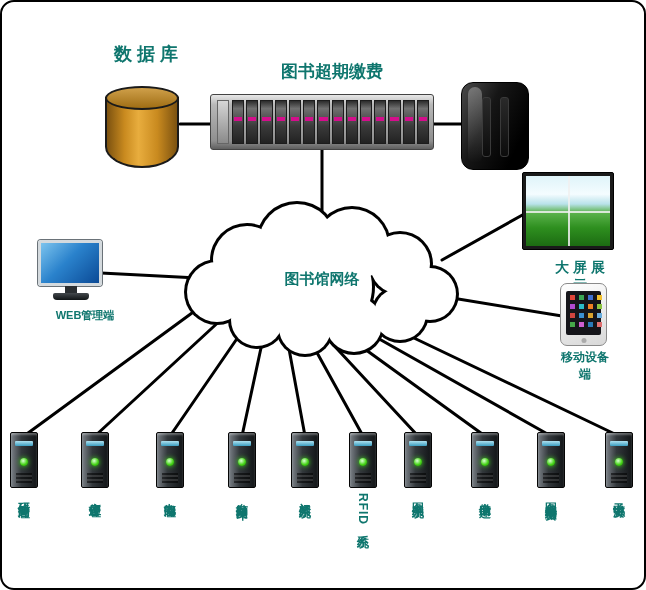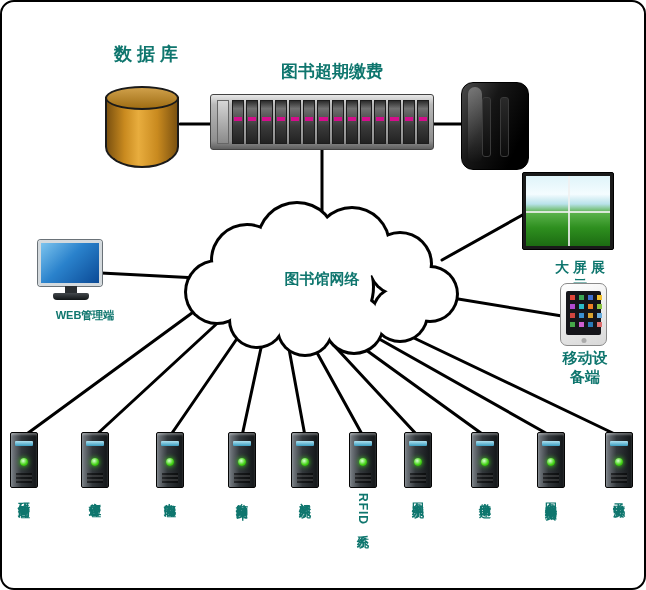--- a/index.html
+++ b/index.html
@@ -228,21 +228,21 @@
     </div>
   </div>
   <div class="lbl center" style="left:578px; top:257px; font-size:14px;">大 屏 展 示</div>
 
   <div class="tablet">
     <div class="tab-screen">
       <div class="tab-apps"></div>
     </div>
     <div class="tab-home"></div>
   </div>
-  <div class="lbl center" style="left:583px; top:347px; font-size:15px;">移动设备端</div>
+  <div class="lbl center" style="left:583px; top:347px; font-size:12px;">移动设备端</div>
 
   <div class="terminal" style="left:7px">
     <div class="pc">
         <div class="drive"></div>
         <div class="led"></div>
         <div class="vent"></div>
       </div>
     <div class="vlabel">研修间管理</div>
   </div>
   <div class="terminal" style="left:78px">

